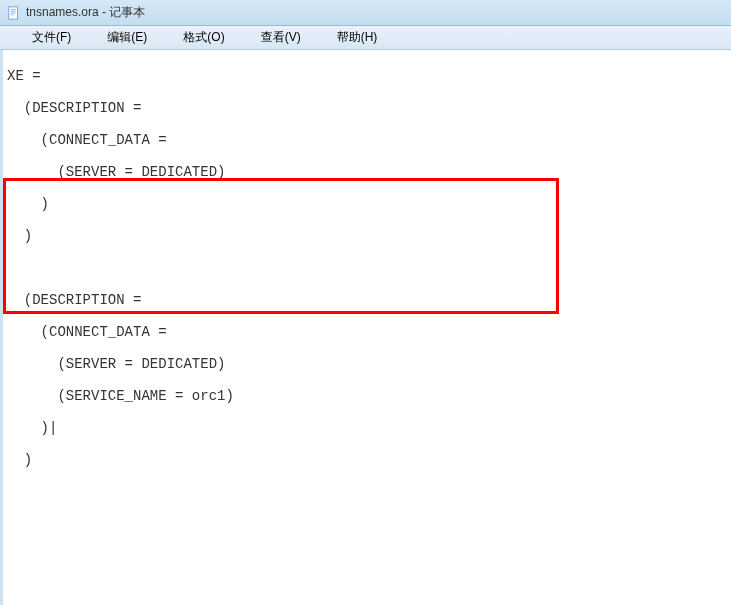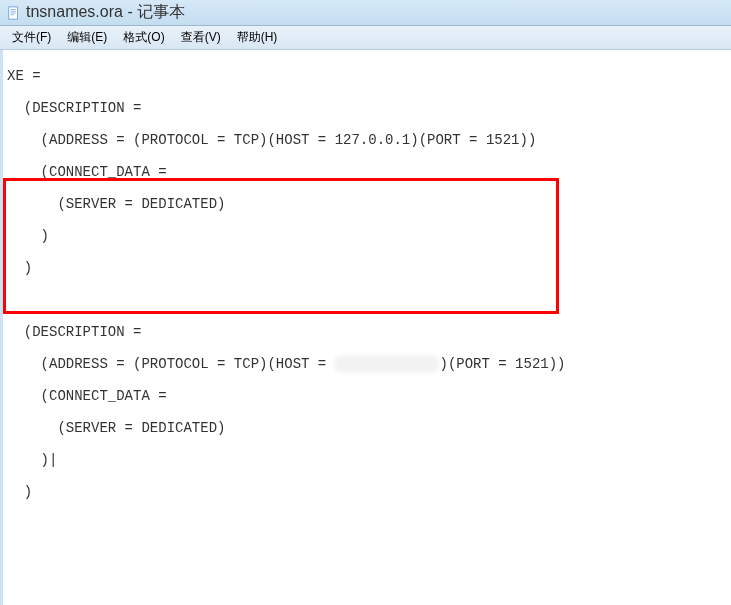--- a/index.html
+++ b/index.html
@@ -26,35 +26,36 @@
       display: inline-flex;
       align-items: center;
       justify-content: center;
     }
     .titlebar-icon svg {
       width: 14px;
       height: 14px;
     }
     .titlebar-text {
       color: #333;
-      font-size: 16px;
+      font-size: 12px;
     }
     .menubar {
       background: linear-gradient(to bottom, #eaf2fa, #d9e7f4);
       height: 24px;
       display: flex;
       align-items: center;
       padding: 0 4px;
       border-bottom: 1px solid #b8cce0;
     }
     .menu-item {
       padding: 4px 8px;
       color: #000;
       cursor: pointer;
       font-size: 12px;
+      margin-left: 20px;
     }
     .editor-area {
       position: relative;
       background: #fff;
       border-left: 3px solid #cde3f5;
       font-family: "Courier New", "Consolas", monospace;
       font-size: 14px;
       line-height: 16px;
       color: #333;
       white-space: pre;
@@ -100,30 +101,29 @@
   <div class="menu-item">文件(F)</div>
   <div class="menu-item">编辑(E)</div>
   <div class="menu-item">格式(O)</div>
   <div class="menu-item">查看(V)</div>
   <div class="menu-item">帮助(H)</div>
 </div>
 
 <div class="editor-area">
 <div class="text-line">XE =</div>
 <div class="text-line">  (DESCRIPTION =</div>
-<div class="text-line">    (ADDRESS = (PROTOCOL = TCP)(HOST = 127.0.0.1)(PORT = 1521))</div>
 <div class="text-line">    (CONNECT_DATA =</div>
 <div class="text-line">      (SERVER = DEDICATED)</div>
 <div class="text-line">    )</div>
 <div class="text-line">  )</div>
 <div class="text-line"></div>
 <div class="text-line">  (DESCRIPTION =</div>
-<div class="text-line"><span>    (ADDRESS = (PROTOCOL = TCP)(HOST = </span><span class="redacted">xxx.xx.xx.xx</span><span>)(PORT = 1521))</span></div>
 <div class="text-line">    (CONNECT_DATA =</div>
 <div class="text-line">      (SERVER = DEDICATED)</div>
+<div class="text-line">      (SERVICE_NAME = orc1)</div>
 <div class="text-line">    )|</div>
 <div class="text-line">  )</div>
 
 
 
 
 
 
 
 

